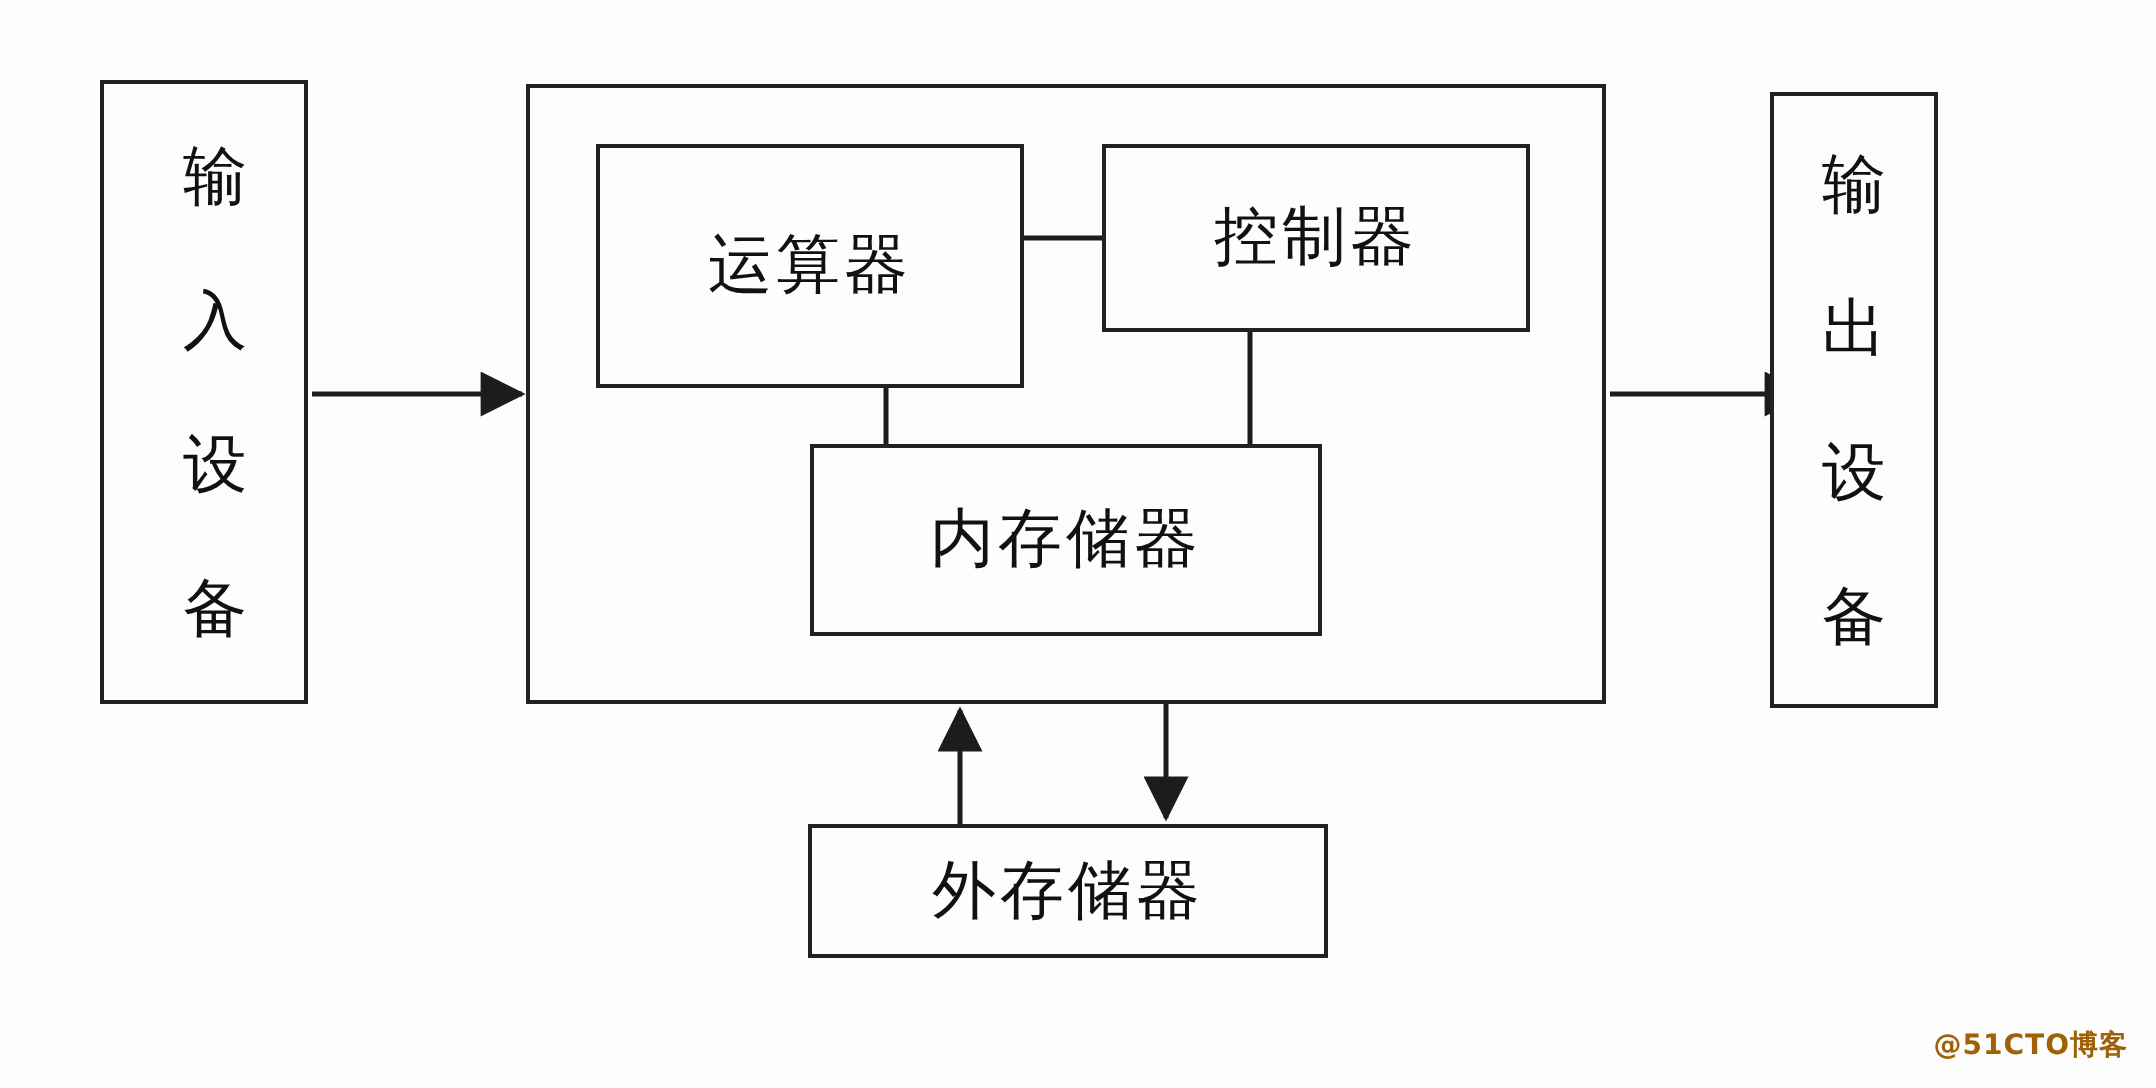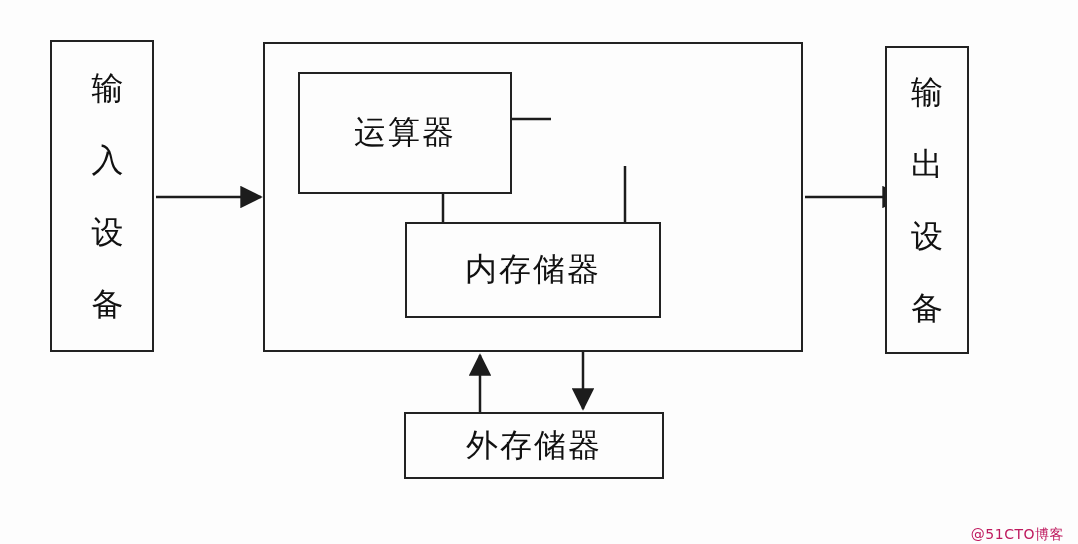--- a/index.html
+++ b/index.html
@@ -38,24 +38,25 @@
   .outer-box { background: transparent; }
   svg.wires {
     position: absolute;
     left: 0; top: 0;
     width: 1078px; height: 544px;
     pointer-events: none;
   }
   .watermark {
     position: absolute;
     right: 14px;
-    bottom: 0;
+    bottom: 12px;
     font-size: 14px;
-    color: #be185d;
+    color: #a16207;
     letter-spacing: 0.5px;
+    font-weight: bold;
   }
 
   
   #input-device   { left: 50px;  top: 40px;  width: 104px; height: 312px; padding-left: 11px; }
   #outer          { left: 263px; top: 42px;  width: 540px; height: 310px; }
   #alu            { left: 298px; top: 72px;  width: 214px; height: 122px;  }
   #control        { left: 551px; top: 72px;  width: 214px; height: 94px;  }
   #int-memory     { left: 405px; top: 222px; width: 256px; height: 96px;  }
   #ext-memory     { left: 404px; top: 412px; width: 260px; height: 67px;  }
   #output-device  { left: 885px; top: 46px;  width: 84px; height: 308px; }
@@ -90,20 +91,23 @@
   <div class="box v-box" id="input-device">
     <span class="v-label">输入设备</span>
   </div>
 
   <div class="box outer-box" id="outer"></div>
 
   <div class="box" id="alu">
     <span class="h-label">运算器</span>
   </div>
 
+  <div class="box" id="control">
+    <span class="h-label">控制器</span>
+  </div>
 
   <div class="box" id="int-memory">
     <span class="h-label">内存储器</span>
   </div>
 
   <div class="box" id="ext-memory">
     <span class="h-label">外存储器</span>
   </div>
 
   <div class="box v-box" id="output-device">

